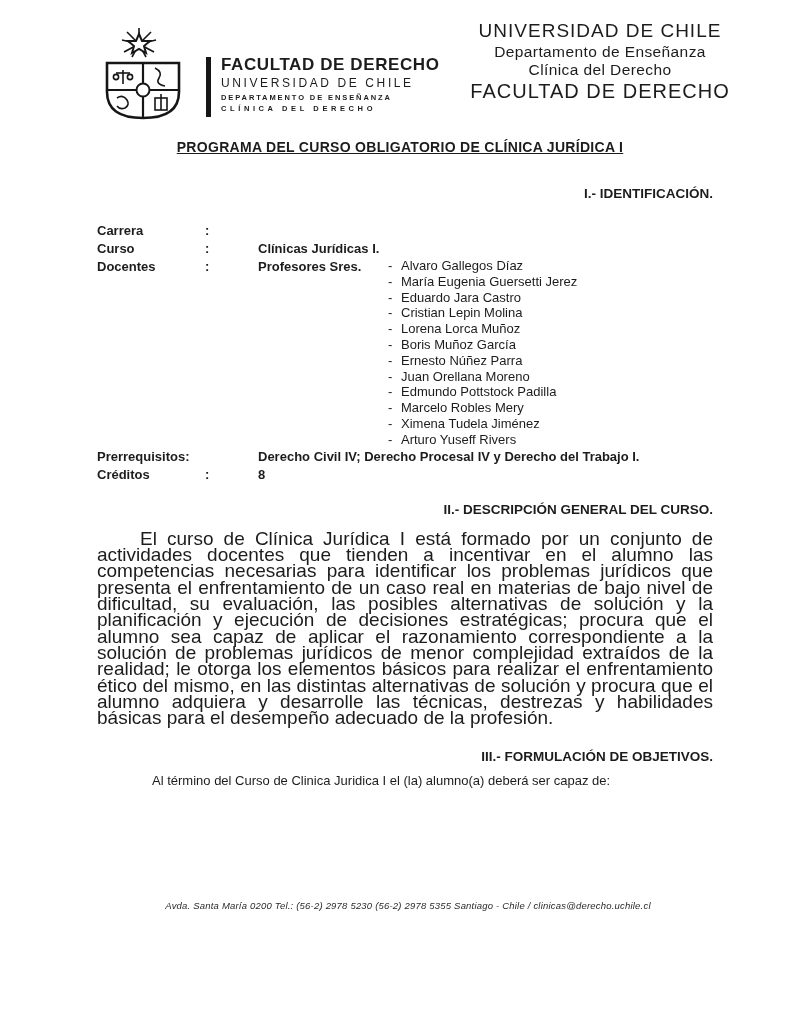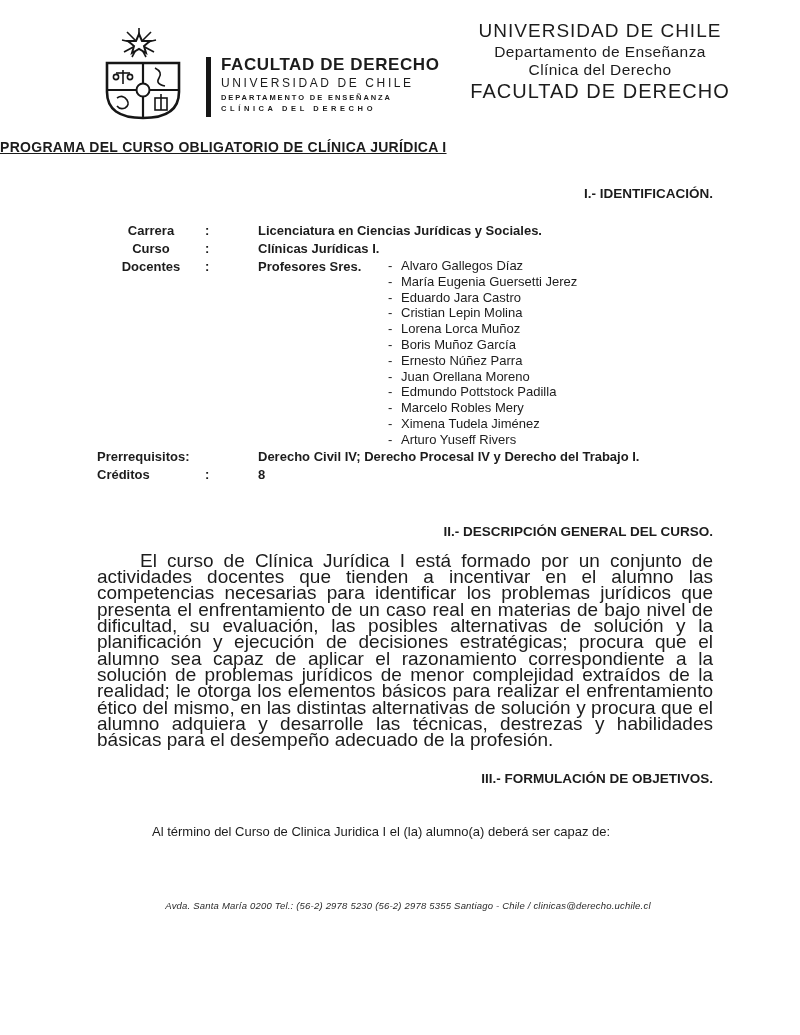--- a/index.html
+++ b/index.html
@@ -26,53 +26,53 @@
   
   .stamp { position: absolute; left: 445px; top: 20px; width: 310px; text-align: center; line-height: 1.12; }
   .stamp-l1 { font-size: 19px; letter-spacing: 1px; }
   .stamp-l2 { font-size: 15.5px; letter-spacing: 0.4px; margin-top: 2px; }
   .stamp-l3 { font-size: 15.5px; letter-spacing: 0.4px; }
   .stamp-l4 { font-size: 20px; letter-spacing: 1px; margin-top: 2px; }
 
   
   .doc-title {
     position: absolute; top: 139px; left: 0; width: 800px;
-    text-align: left; font-size: 14px; font-weight: bold;
+    text-align: center; font-size: 14px; font-weight: bold;
     text-decoration: underline; letter-spacing: 0.3px;
   }
 
   
   .content { position: absolute; left: 97px; top: 186px; width: 616px; font-size: 13px; }
   .section-heading { font-size: 13.5px; font-weight: bold; margin: 0; line-height: 16px; text-align: right; }
 
   .id-table { margin-top: 20px; }
   .id-row { display: flex; line-height: 18px; font-weight: bold; }
-  .id-label { width: 108px; flex: 0 0 auto; text-align: center; }
+  .id-label { width: 108px; flex: 0 0 auto; }
   .id-colon { width: 53px; flex: 0 0 auto; }
   .docentes-label { width: 130px; flex: 0 0 auto; }
   ul.docentes { list-style: none; margin: 0; padding: 0; font-weight: normal; line-height: 15.8px; }
   ul.docentes li { display: flex; }
   ul.docentes .dash { width: 13px; flex: 0 0 auto; }
 
   .pr-block { }
   .pr-row { display: flex; line-height: 18px; font-weight: bold; }
   .pr-label { width: 161px; flex: 0 0 auto; }
   .cr-label { width: 108px; flex: 0 0 auto; }
   .cr-colon { width: 53px; flex: 0 0 auto; }
 
-  .desc-heading { margin-top: 40px; }
+  .desc-heading { margin-top: 18px; }
   .desc-paragraph {
     margin: 13px 0 0 0; text-align: justify; text-indent: 43px;
     line-height: 16.35px; font-size: 19px;
   }
 
   .obj-heading { margin-top: 22px; }
   .obj-sub { margin-top: 16px; line-height: 16px; }
   .obj-sub-title { font-style: italic; text-decoration: underline; }
-  .obj-intro { margin-top: 37px; text-indent: 55px; line-height: 16px; }
+  .obj-intro { margin-top: 8px; text-indent: 55px; line-height: 16px; }
 
   
   .doc-footer {
     position: absolute; top: 900px; left: 8px; width: 800px;
     text-align: center; font-style: italic; font-size: 9.5px; color: #2a2a2a;
     letter-spacing: 0.2px;
   }
 </style>
 </head>
 <body>
@@ -129,21 +129,20 @@
   <div class="doc-title">PROGRAMA DEL CURSO OBLIGATORIO DE CLÍNICA JURÍDICA I</div>
 
   <div class="content">
 
     <h2 class="section-heading">I.- IDENTIFICACIÓN.</h2>
 
     <div class="id-table">
       <div class="id-row">
         <span class="id-label">Carrera</span>
         <span class="id-colon">:</span>
-        <span class="id-value">Licenciatura en Ciencias Jurídicas y Sociales.</span>
       </div>
       <div class="id-row">
         <span class="id-label">Curso</span>
         <span class="id-colon">:</span>
         <span class="id-value">Clínicas Jurídicas I.</span>
       </div>
       <div class="id-row">
         <span class="id-label">Docentes</span>
         <span class="id-colon">:</span>
         <span class="id-value docentes-label">Profesores Sres.</span>

